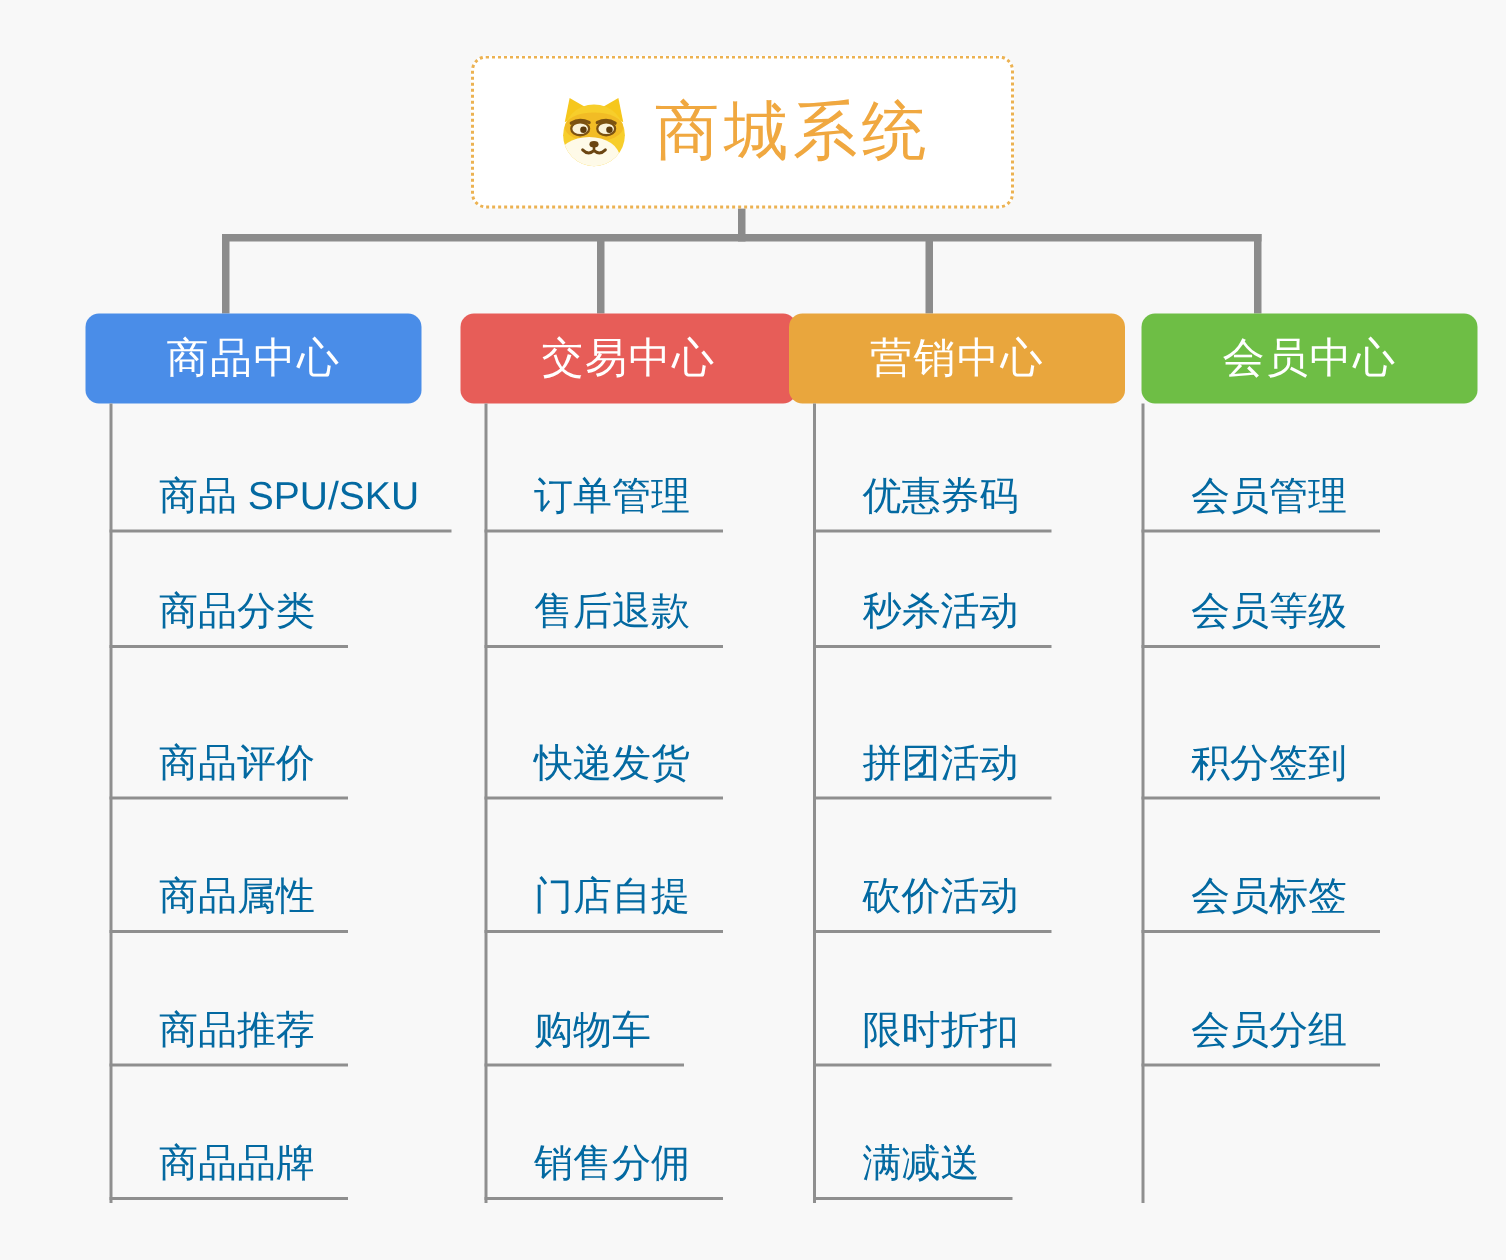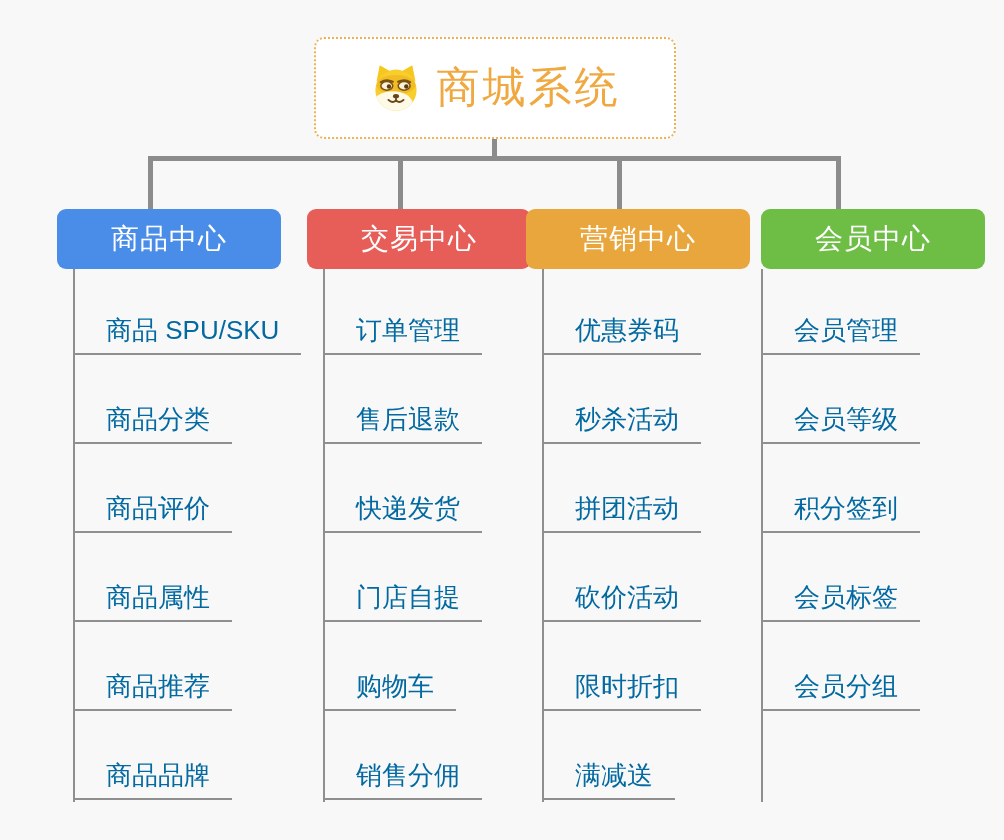--- a/index.html
+++ b/index.html
@@ -53,21 +53,21 @@
   .child{
     position:absolute;
     font-size:26px;line-height:34px;color:#0369a1;white-space:nowrap;
     padding:0 22px 6px 33px;border-bottom:2px solid #8F8F8F;cursor:pointer;
   }
   .child.c1{left:73px;}
   .child.c2{left:323px;}
   .child.c3{left:542px;}
   .child.c4{left:761px;}
   .child.r1{top:313px;}
-  .child.r2{top:402px;}
+  .child.r2{top:390px;}
   .child.r3{top:491px;}
   .child.r4{top:580px;}
   .child.r5{top:669px;}
   .child.r6{top:758px;}
 </style>
 </head>
 <body>
 
 <div class="canvas">
 

